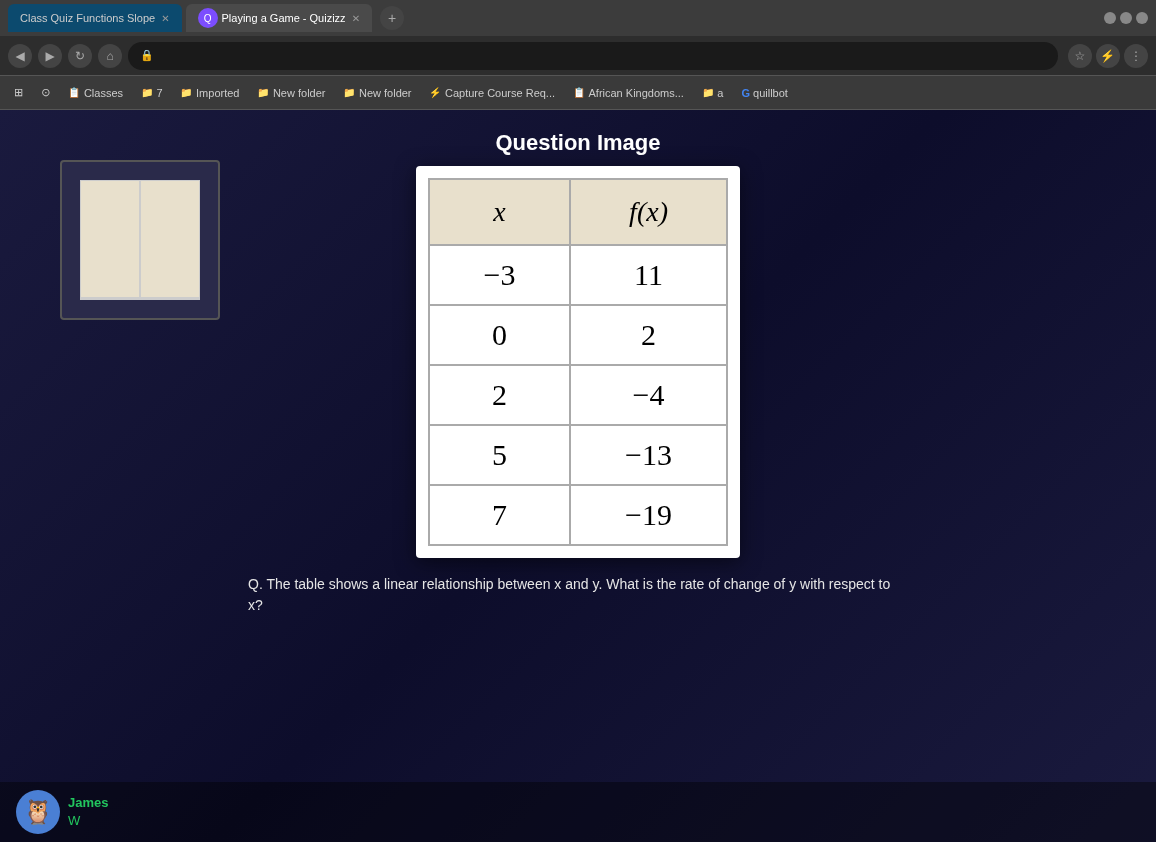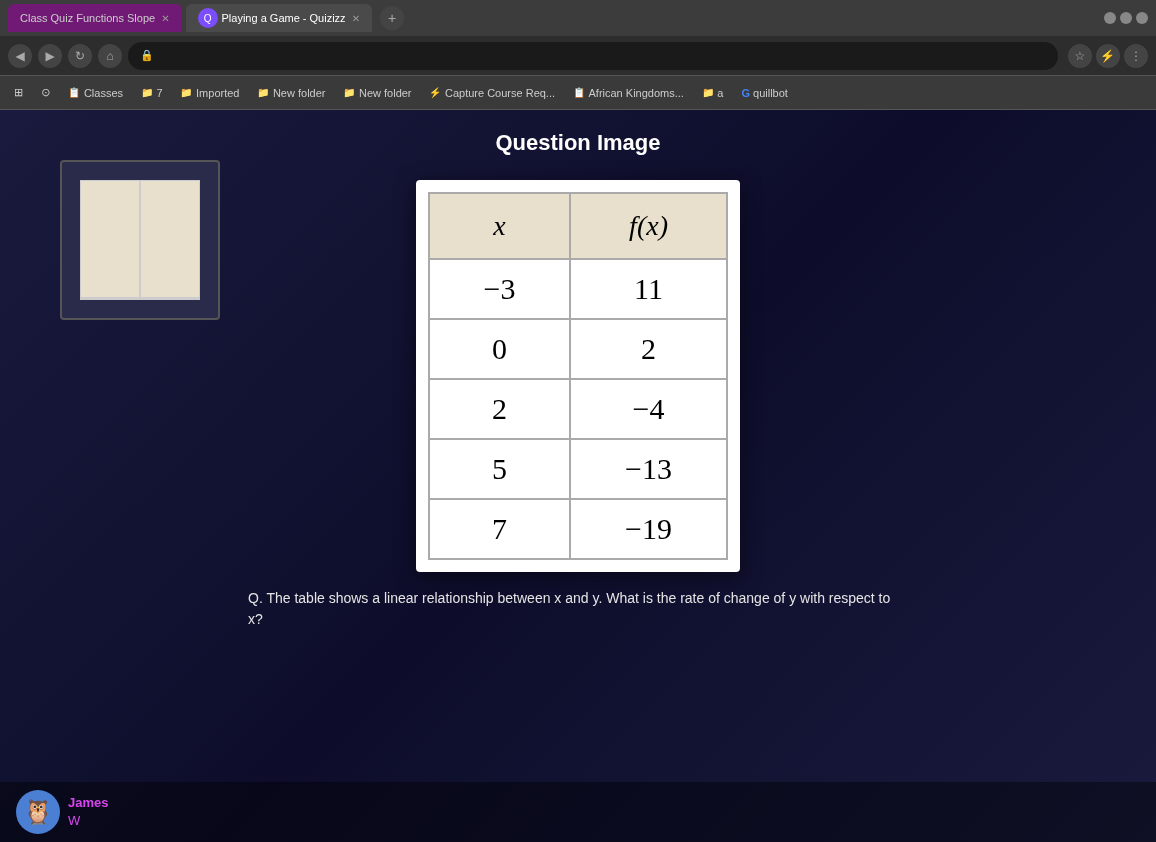--- a/index.html
+++ b/index.html
@@ -26,21 +26,21 @@
       height: 36px;
       background: #3c3c3c;
       display: flex;
       align-items: center;
       padding: 0 8px;
       gap: 4px;
     }
 
     .tab {
       height: 28px;
-      background: #701a75;
+      background: #0c4a6e;
       border-radius: 6px 6px 0 0;
       padding: 0 12px;
       display: flex;
       align-items: center;
       font-size: 11px;
       color: #ccc;
       white-space: nowrap;
       max-width: 200px;
       overflow: hidden;
       text-overflow: ellipsis;
@@ -148,21 +148,21 @@
       flex-direction: column;
       align-items: center;
       margin-top: 20px;
       width: 100%;
     }
 
     .question-title {
       color: #ffffff;
       font-size: 22px;
       font-weight: bold;
-      margin-bottom: 24px;
+      margin-bottom: 10px;
       text-align: right;
     }
 
     
     .table-card {
       background: #fff;
       border-radius: 4px;
       padding: 12px;
       box-shadow: 0 4px 20px rgba(0,0,0,0.5);
       position: relative;
@@ -266,21 +266,21 @@
       height: 44px;
       background: #4a7fd4;
       border-radius: 50%;
       display: flex;
       align-items: center;
       justify-content: center;
       font-size: 24px;
     }
 
     .user-info {
-      color: #d946ef;
+      color: #22c55e;
       font-size: 13px;
       line-height: 1.4;
     }
 
     .user-name {
       font-weight: bold;
     }
 
     
     .quizizz-icon {

